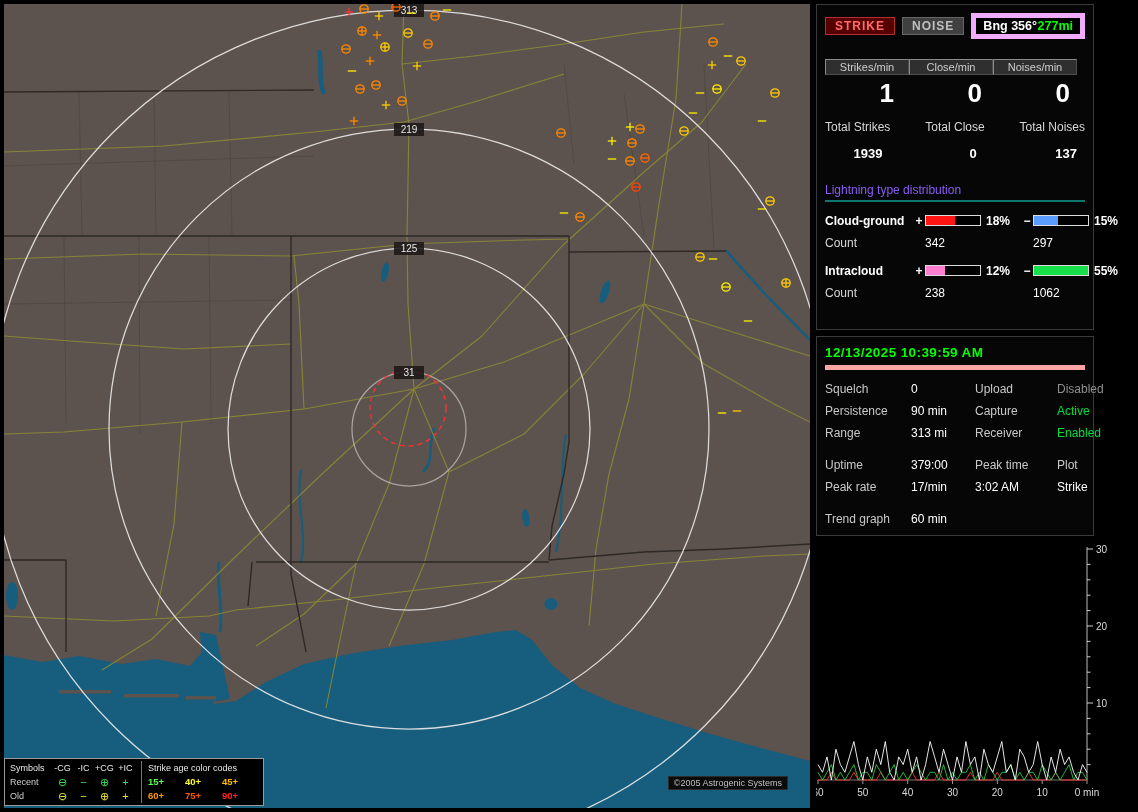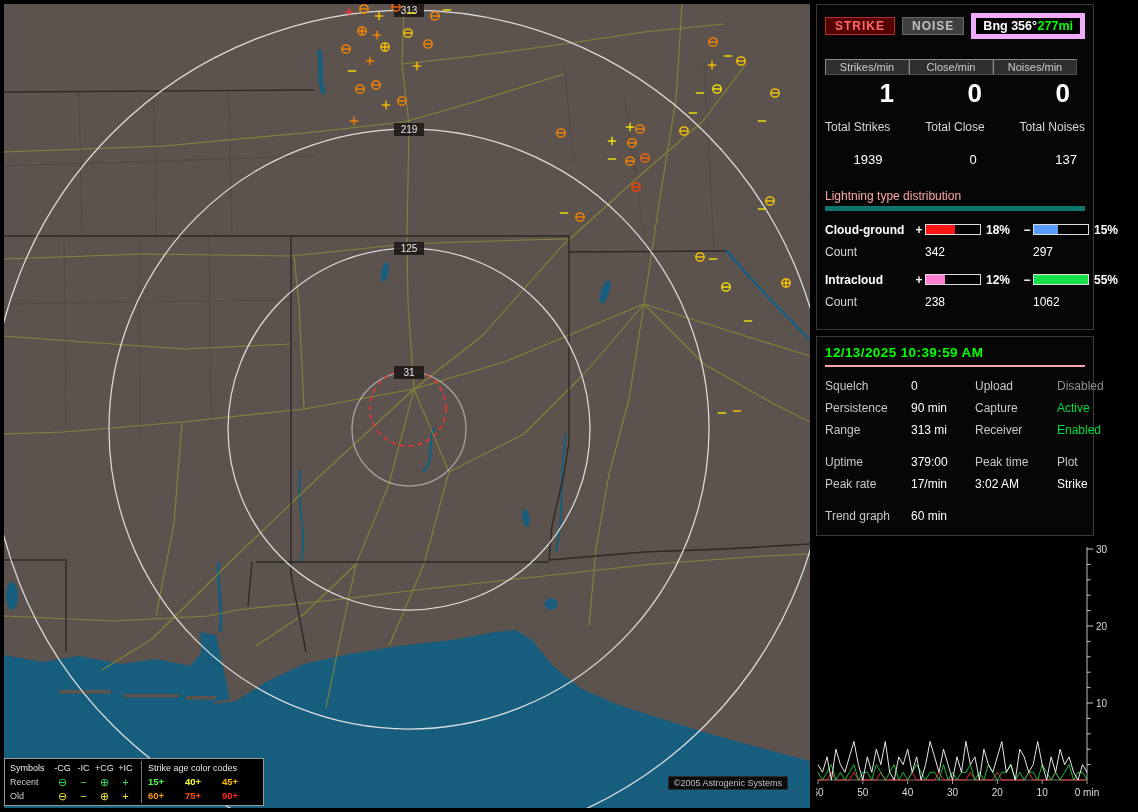--- a/index.html
+++ b/index.html
@@ -45,36 +45,36 @@
 
   .rate-row{display:flex;margin-top:20px;}
   .rate-chip{width:84px;text-align:center;font-size:11px;color:#cdcdcd;background:#2f2f2f;
     border:1px solid;border-color:#8a8a8a #4d4d4d #4d4d4d #8a8a8a;padding:1px 0;}
   .big-row{display:flex;justify-content:space-between;margin-top:4px;}
   .big-num{width:84px;text-align:right;padding-right:15px;font-size:26px;font-weight:bold;color:var(--value);line-height:1.1;}
 
   .totals-row{display:flex;justify-content:space-between;margin-top:12px;}
   .total-col{display:flex;flex-direction:column;}
   .total-label{font-size:12px;color:#d8d8d8;white-space:nowrap;}
-  .total-value{font-size:13px;font-weight:normal;color:var(--value);text-align:right;padding-right:8px;margin-top:18px;}
-
-  .dist-title{margin-top:22px;padding-bottom:3px;border-bottom:5px solid #0f766e;color:#fca5a5;font-size:12px;}
+  .total-value{font-size:13px;font-weight:bold;color:var(--value);text-align:right;padding-right:8px;margin-top:12px;}
+
+  .dist-title{margin-top:22px;padding-bottom:3px;border-bottom:2px solid #0f766e;color:#8b5cf6;font-size:12px;}
   .dist-grid{display:grid;grid-template-columns:88px 12px 56px 40px 12px 56px 38px;row-gap:8px;
     align-items:center;font-size:12px;margin-top:12px;}
   .dist-grid.second{margin-top:14px;}
   .dname{font-weight:bold;color:var(--value);}
   .sign{color:#fff;text-align:center;font-weight:bold;}
   .bar{height:11px;border:1px solid #dcdcdc;background:#000;position:relative;overflow:hidden;}
   .bar i{position:absolute;left:0;top:0;bottom:0;}
   .pct{font-weight:bold;color:var(--value);padding-left:5px;}
   .cnt-label{color:#d8d8d8;}
   .cnt-val{color:var(--value);}
 
   .datetime{color:var(--bright);font-weight:bold;font-size:13.5px;letter-spacing:.4px;
-    padding-bottom:5px;border-bottom:2px solid #fca5a5;}
+    padding-bottom:5px;border-bottom:5px solid #fca5a5;}
   .status-grid{display:grid;grid-template-columns:86px 64px 82px 1fr;row-gap:8px;margin-top:12px;font-size:12px;}
   .status-grid.g2{margin-top:18px;}
   .status-grid.g3{margin-top:18px;}
   .lab{color:var(--label);}
   .val{color:var(--value);}
   .green{color:var(--green);}
   .dim{color:var(--dim);}
 
   .trend-area{margin-top:6px;}
   .trend-tick-label{fill:#dcdcdc;font-size:10px;font-family:"Liberation Sans",sans-serif;}

